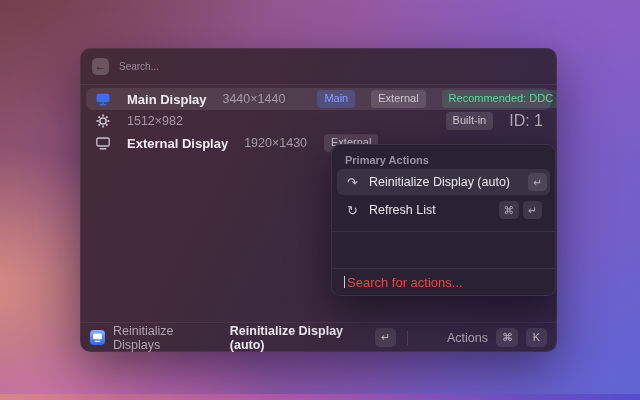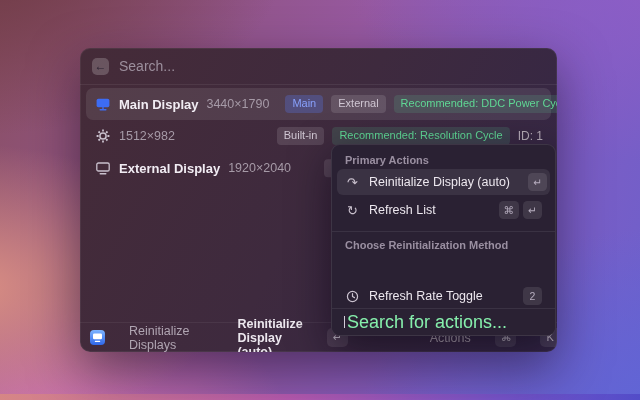--- a/index.html
+++ b/index.html
@@ -17,62 +17,62 @@
 
   
   .window{position:absolute;left:80px;top:48px;width:477px;height:304px;border-radius:10px;
     background:linear-gradient(118deg,#452b38 0%,#3e2a3e 48%,#332647 100%);
     box-shadow:0 18px 50px rgba(18,8,28,.5), 0 0 0 1px rgba(255,255,255,.06) inset;
     overflow:hidden;}
 
   .search-bar{height:36px;display:flex;align-items:center;padding:0 12px;gap:10px;}
   .back-btn{width:17px;height:17px;border-radius:5px;background:rgba(255,255,255,.2);
     display:flex;align-items:center;justify-content:center;color:#261e2e;font-size:12px;line-height:1;cursor:default;}
-  .search-ph{font-size:14px;color:#9c8f9d;}
+  .search-ph{font-size:10px;color:#9c8f9d;}
   .hdiv{height:1px;background:rgba(255,255,255,.07);}
 
   .list{padding:3px 6px 0 6px;}
-  .row{position:relative;height:32px;border-radius:7px;display:flex;align-items:center;
-    padding:0 8px;gap:8px;}
+  .row{position:relative;height:22px;border-radius:7px;display:flex;align-items:center;
+    padding:0 8px;gap:16px;}
   .row.selected{background:rgba(255,255,255,.09);}
   .row .ric{width:17px;display:flex;justify-content:center;flex:none;}
   .row .title{font-size:13px;font-weight:600;color:#f1ecf3;white-space:nowrap;}
   .row .res{font-size:12.5px;color:#a69aa7;white-space:nowrap;}
   .spacer{flex:1;}
   .pill{font-size:11px;padding:2px 7px;border-radius:4px;white-space:nowrap;line-height:1.25;}
   .pill.blue{background:rgba(88,118,235,.30);color:#88a0fb;}
   .pill.gray{background:rgba(255,255,255,.12);color:#cfc6d2;}
   .pill.green{background:rgba(96,218,152,.15);color:#5fd794;}
-  .idlab{font-size:12px;color:#b4aab6;white-space:nowrap;}
+  .idlab{font-size:16px;color:#b4aab6;white-space:nowrap;}
   .row3-badge{position:absolute;left:238px;top:50%;transform:translateY(-50%);}
 
   
-  .popup{position:absolute;left:251px;top:96px;width:225px;height:192px;border-radius:9px;
+  .popup{position:absolute;left:251px;top:96px;width:225px;height:152px;border-radius:9px;
     background:#2a2133;border:1px solid rgba(255,255,255,.09);box-sizing:border-box;
     box-shadow:0 14px 40px rgba(10,4,18,.55);z-index:5;overflow:hidden;}
   .sec-head{position:absolute;left:13px;font-size:11px;font-weight:600;color:#9a8fa1;white-space:nowrap;}
   .pitem{position:absolute;left:5px;right:5px;height:26px;border-radius:6px;
     display:flex;align-items:center;padding:0 8px;gap:9px;box-sizing:border-box;}
   .pitem.selected{background:rgba(255,255,255,.08);}
   .pitem .pic{width:15px;display:flex;justify-content:center;flex:none;color:#c9c0cd;
     font-size:13px;line-height:1;}
   .pitem .plabel{font-size:12.5px;color:#ece7ee;white-space:nowrap;}
   .key{min-width:9px;text-align:center;background:rgba(255,255,255,.10);color:#b6adbe;
     font-size:10.5px;padding:2.5px 5px;border-radius:4.5px;line-height:1.2;}
   .keys{display:flex;gap:4px;}
   .pop-div{position:absolute;left:0;right:0;height:1px;background:rgba(255,255,255,.08);}
   .pop-footer{position:absolute;left:0;right:0;bottom:0;height:27px;background:#2a2133;
     border-top:1px solid rgba(255,255,255,.08);display:flex;align-items:center;padding:0 12px;box-sizing:border-box;}
   .caret{width:1px;height:12px;background:#d4cdda;margin-right:2px;}
-  .pop-search-ph{font-size:18px;color:#86efac;}
+  .pop-search-ph{font-size:13px;color:#ef4444;}
 
   
   .status-bar{position:absolute;left:0;right:0;bottom:0;height:30px;
     border-top:1px solid rgba(255,255,255,.06);display:flex;align-items:center;
-    padding:0 10px;gap:24px;box-sizing:border-box;}
+    padding:0 10px;gap:8px;box-sizing:border-box;}
   .app-icon{width:15px;height:15px;border-radius:4px;flex:none;
     background:linear-gradient(180deg,#7db4ff,#2f66e8);
     display:flex;align-items:center;justify-content:center;}
   .app-name{font-size:12.5px;color:#b0a5b2;}
   .primary-label{font-size:12.5px;font-weight:600;color:#ece7ee;}
   .vdiv{width:1px;height:14px;background:rgba(255,255,255,.12);margin:0 3px;}
   .actions-label{font-size:12.5px;color:#b0a5b2;margin-left:28px;}
   .sb-key{background:rgba(255,255,255,.10);color:#c3bac8;font-size:11px;
     padding:2.5px 6px;border-radius:5px;min-width:9px;text-align:center;line-height:1.2;}
   svg{display:block;}
@@ -97,53 +97,52 @@
 
       <div class="row selected">
         <span class="ric">
           <svg width="16" height="16" viewBox="0 0 16 16">
             <rect x="1.6" y="2.8" width="12.8" height="8.4" rx="1.8" fill="#3d6cf4"></rect>
             <rect x="7.2" y="11.2" width="1.6" height="1.7" fill="#3d6cf4"></rect>
             <path d="M5.2 13.8h5.6" stroke="#3d6cf4" stroke-width="1.5" stroke-linecap="round"></path>
           </svg>
         </span>
         <span class="title">Main Display</span>
-        <span class="res">3440×1790</span>
+        <span class="res">3440×1440</span>
         <span class="spacer"></span>
         <span class="pill blue">Main</span>
         <span class="pill gray">External</span>
         <span class="pill green">Recommended: DDC Power Cycle</span>
 
       </div>
 
       <div class="row">
         <span class="ric">
           <svg width="16" height="16" viewBox="0 0 16 16" stroke="#c9c0cd" fill="none">
             <circle cx="8" cy="8" r="3.1" stroke-width="1.5"></circle>
             <g stroke-width="1.8">
               <path d="M8 1.6v2M8 12.4v2M1.6 8h2M12.4 8h2M3.5 3.5l1.4 1.4M11.1 11.1l1.4 1.4M12.5 3.5l-1.4 1.4M4.9 11.1l-1.4 1.4"></path>
             </g>
           </svg>
         </span>
         <span class="res">1512×982</span>
         <span class="spacer"></span>
         <span class="pill gray">Built-in</span>
-        <span class="pill green">Recommended: Resolution Cycle</span>
         <span class="idlab">ID: 1</span>
       </div>
 
       <div class="row">
         <span class="ric">
           <svg width="16" height="16" viewBox="0 0 16 16" stroke="#c9c0cd" fill="none">
             <rect x="1.8" y="3" width="12.4" height="8" rx="1.6" stroke-width="1.3"></rect>
             <path d="M5.2 13.8h5.6" stroke-width="1.4" stroke-linecap="round"></path>
           </svg>
         </span>
         <span class="title">External Display</span>
-        <span class="res">1920×2040</span>
+        <span class="res">1920×1430</span>
         <span class="pill gray row3-badge">External</span>
       </div>
     </div>
 
     <div class="popup">
       <div class="sec-head" style="top:9px">Primary Actions</div>
 
       <div class="pitem selected" style="top:24px">
         <span class="pic">↷</span>
         <span class="plabel">Reinitialize Display (auto)</span>
@@ -158,21 +157,20 @@
         <span class="plabel">Refresh List</span>
         <span class="spacer"></span>
         <span class="keys">
           <span class="key">⌘</span>
           <span class="key">↵</span>
         </span>
       </div>
 
       <div class="pop-div" style="top:86px"></div>
 
-      <div class="sec-head" style="top:94px">Choose Reinitialization Method</div>
 
 
       <div class="pitem" style="top:138px">
         <span class="pic">
           <svg width="15" height="15" viewBox="0 0 16 16" stroke="#c9c0cd" fill="none" stroke-width="1.3" stroke-linecap="round">
             <circle cx="8" cy="8" r="5.4"></circle>
             <path d="M8 5v3l2.1 1.2"></path>
           </svg>
         </span>
         <span class="plabel">Refresh Rate Toggle</span>

